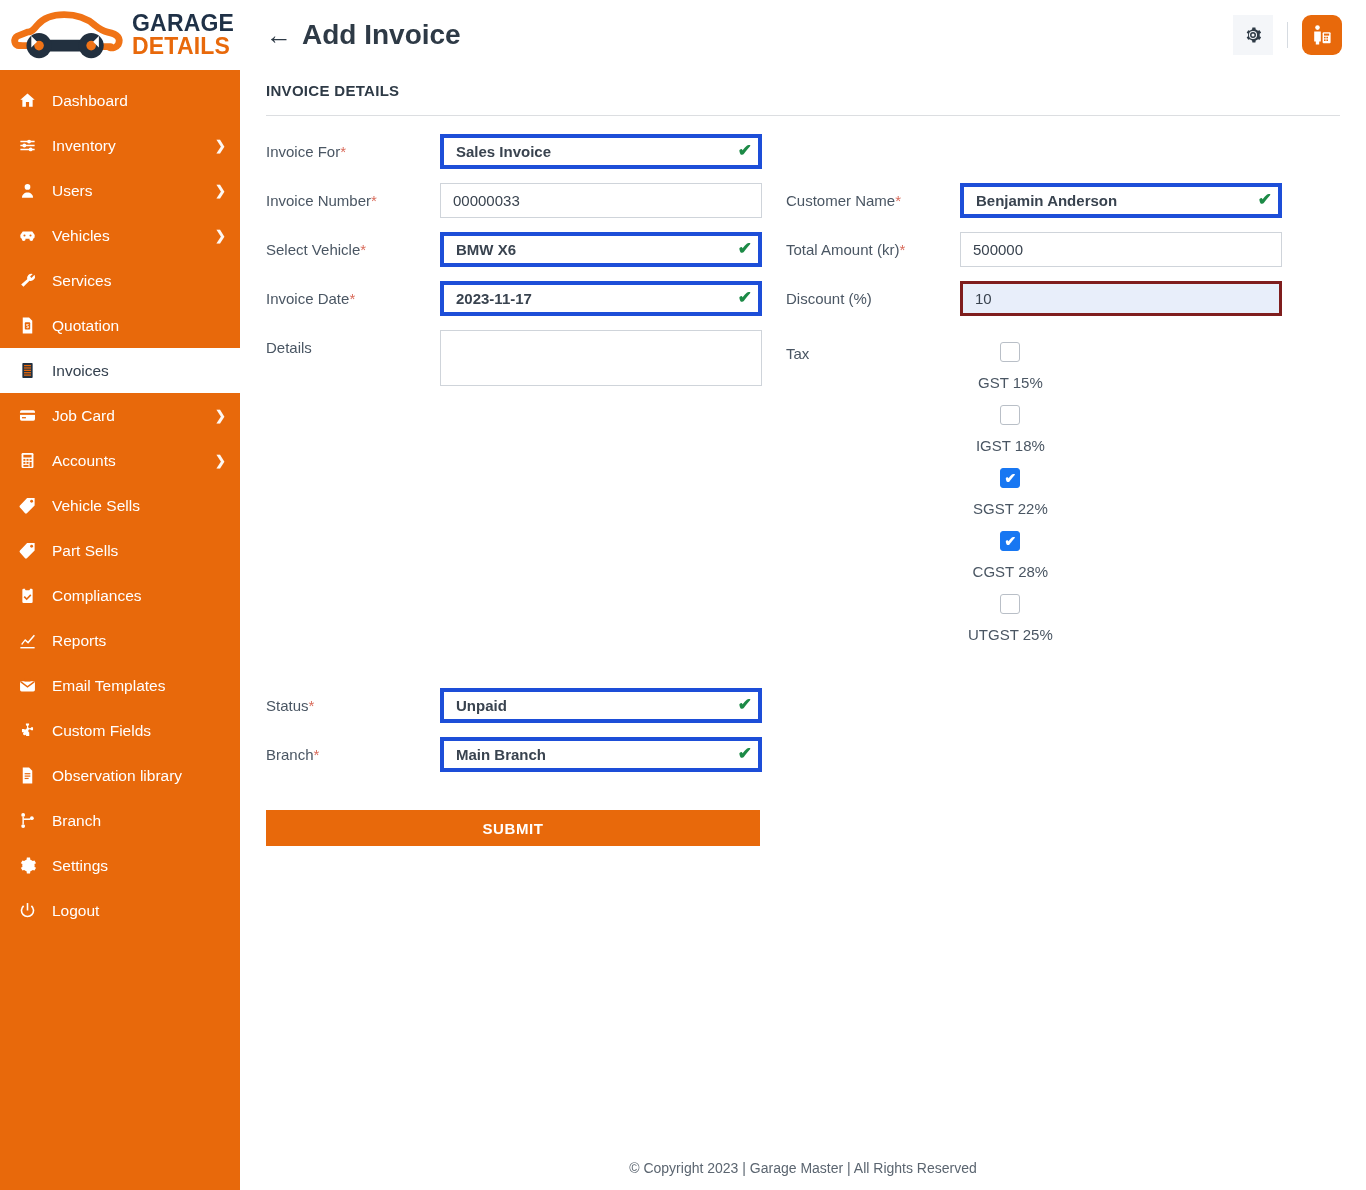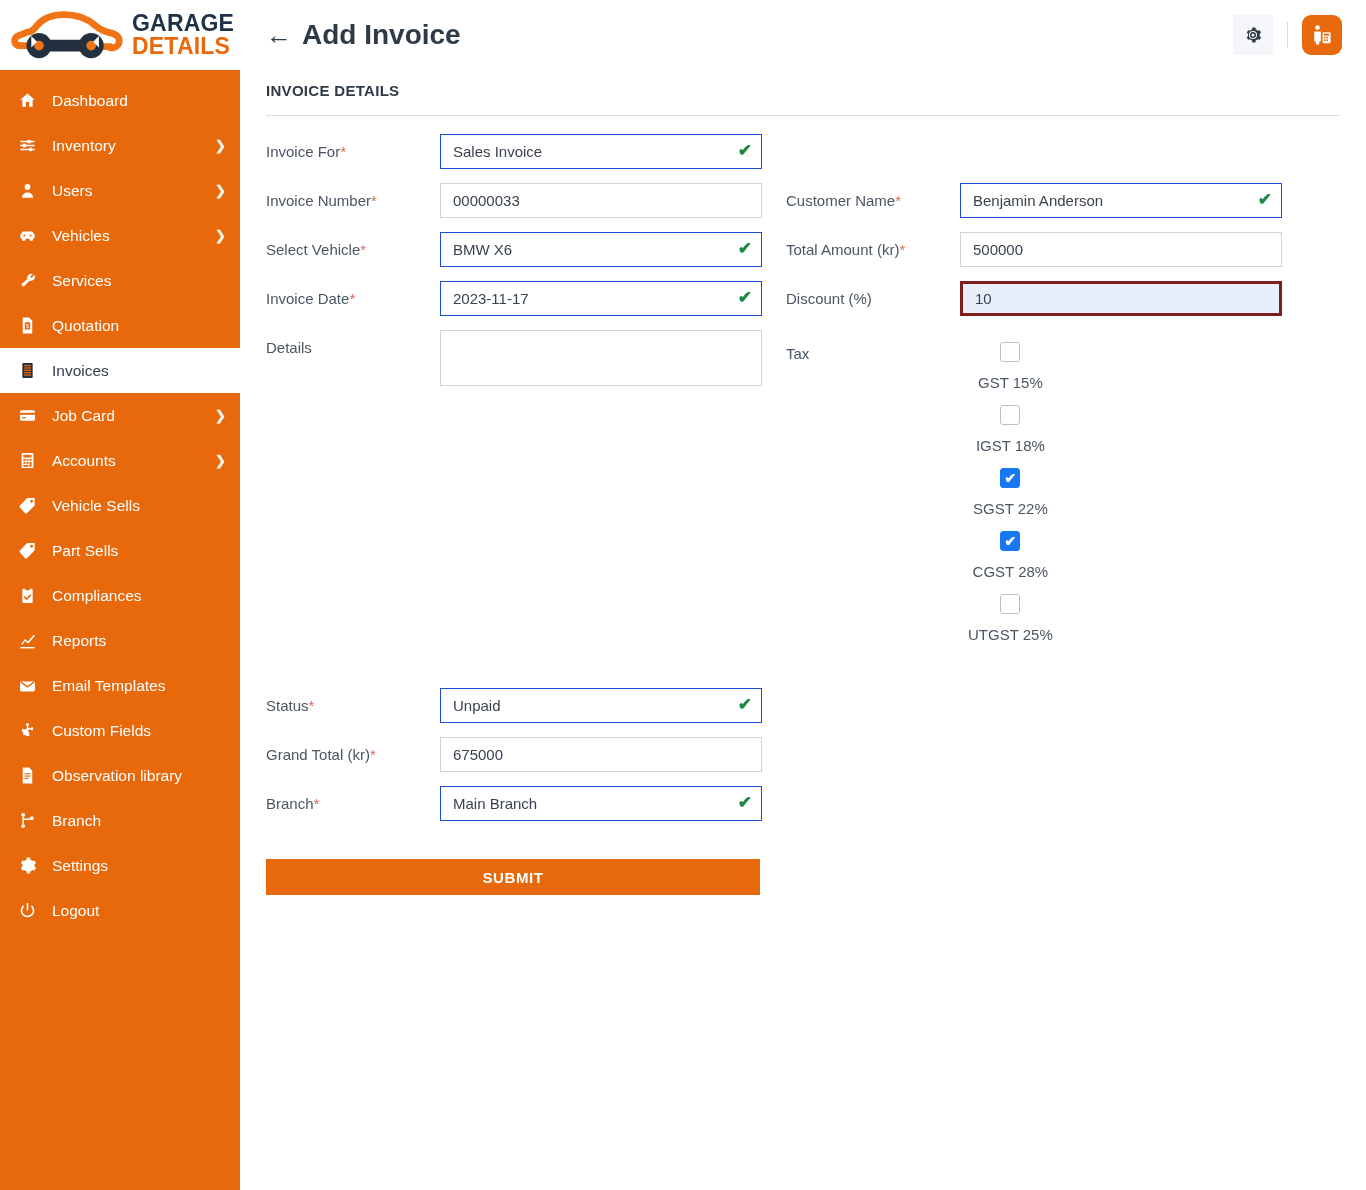--- a/index.html
+++ b/index.html
@@ -92,21 +92,21 @@
   .req { color: #D96B5B; }
 
   .fwrap { position: relative; width: 322px; }
   .fld {
     width: 322px; height: 35px; line-height: 33px;
     border: 1px solid #CFD4DA; background: #fff;
     font-size: 15px; color: #39434F;
     padding: 0 30px 0 12px; outline: none;
     font-family: "Liberation Sans", sans-serif;
   }
-  .fld.valid { border: 1px solid #1d4ed8; }
+  .fld.valid { border: 4px solid #1d4ed8; font-weight: bold; }
   .fld.autofill { border: 3px solid #7f1d1d; background: #E8EEFA; }
   .tick {
     position: absolute; right: 10px; top: 8px;
     color: #1C8A46; font-size: 17px; font-weight: bold; line-height: 1;
   }
   .ta {
     width: 322px; height: 56px; border: 1px solid #CFD4DA;
     resize: none; font-size: 15px; padding: 6px 10px; color: #39434F;
     font-family: "Liberation Sans", sans-serif; outline: none;
   }
@@ -466,26 +466,23 @@
             </div>
           </div>
       </div>
 
       <div id="col-left-lower" style="margin-top:45px;">
           <div class="frow">
             <div class="flabel"><span>Status</span><span class="req">*</span></div>
             <div class="fwrap"><input class="fld valid" value="Unpaid" style=""><span class="tick">✔</span></div>
           </div>
           <div class="frow">
-            <div class="flabel"><span>Grand Total (kr)</span><span class="req">*</span></div>
-            <div class="fwrap"><input class="fld" value="675000" style=""></div>
-          </div>
-          <div class="frow">
             <div class="flabel"><span>Branch</span><span class="req">*</span></div>
             <div class="fwrap"><input class="fld valid" value="Main Branch" style=""><span class="tick">✔</span></div>
           </div>
         </div>
 
       <button class="submit">SUBMIT</button>
     </div>
 
+    <div class="footer">© Copyright 2023 | Garage Master | All Rights Reserved</div>
   </section>
 </div>
 
 </body></html>

